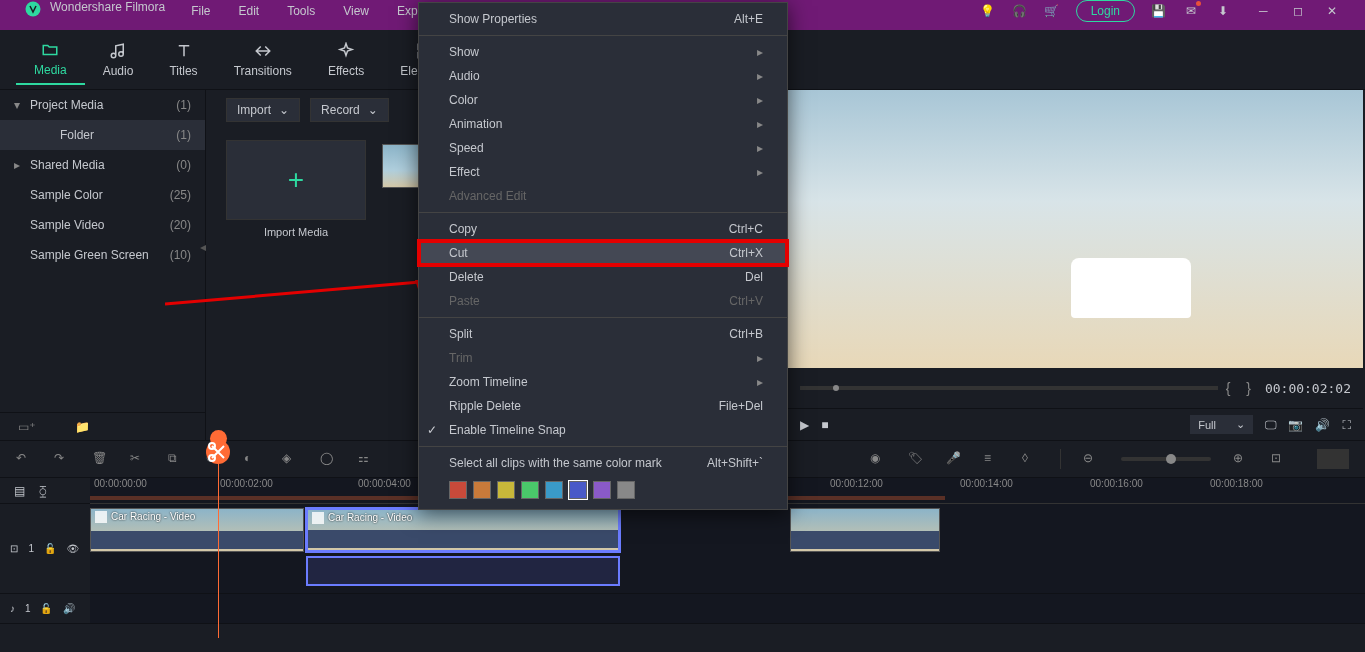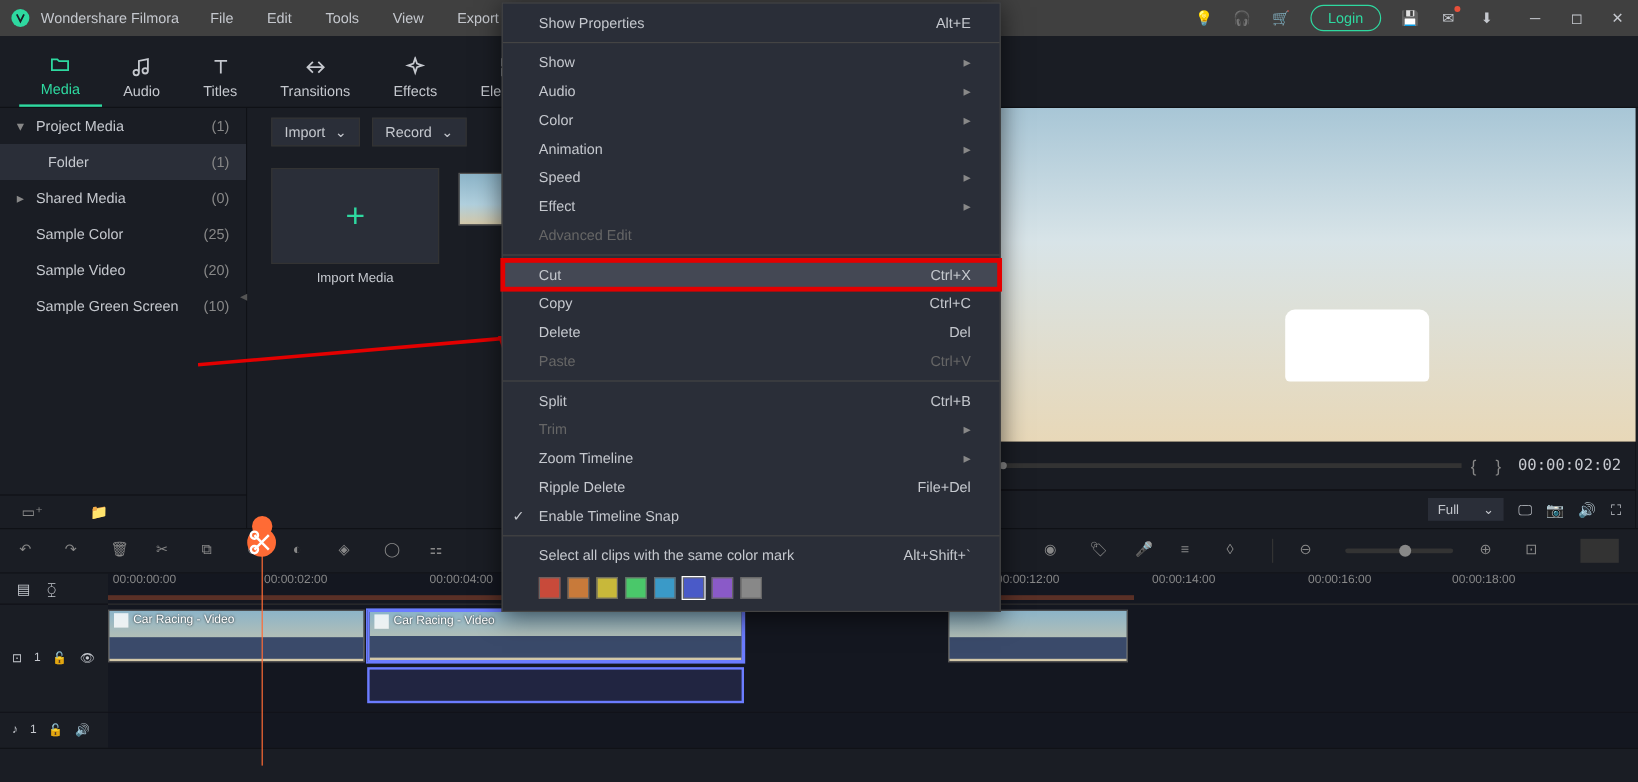--- a/index.html
+++ b/index.html
@@ -1,28 +1,28 @@
 <!DOCTYPE html>
 <html><head>
 <meta charset="utf-8">
 <style>
 *{margin:0;padding:0;box-sizing:border-box;font-family:"Segoe UI",Arial,sans-serif;user-select:none}
 body{width:1365px;height:652px;background:#1a1d24;color:#c5c8ce;overflow:hidden;position:relative;font-size:12px}
-.titlebar{height:30px;background:#404040;display:flex;align-items:center;padding:0 8px}
+.titlebar{height:30px;background:#701a75;display:flex;align-items:flex-start;padding:0 24px}
 .logo{width:18px;height:18px;margin-right:8px}
 .app-title{font-size:12px;color:#c5c8ce;margin-right:20px}
 .menu-bar{display:flex;gap:16px}
 .menu-item{font-size:12px;color:#c5c8ce;padding:4px 6px;cursor:pointer}
 .spacer{flex:1}
 .titlebar-icons{display:flex;align-items:center;gap:16px}
 .titlebar-icon{width:16px;height:16px;display:flex;align-items:center;justify-content:center;cursor:pointer}
 .login-btn{border:1px solid #2ed9a0;color:#2ed9a0;padding:3px 14px;border-radius:12px;font-size:12px;cursor:pointer}
 .win-controls{display:flex;gap:20px;margin-left:12px}
 .win-ctrl{width:14px;height:14px;color:#c5c8ce;cursor:pointer}
-.tabs-row{height:60px;background:#1a1d24;display:flex;align-items:flex-end;padding:0 16px;border-bottom:1px solid #0f1116}
+.tabs-row{height:60px;background:#1a1d24;display:flex;align-items:center;padding:0 16px;border-bottom:1px solid #0f1116}
 .tab{display:flex;flex-direction:column;align-items:center;gap:4px;padding:6px 18px;cursor:pointer;font-size:12px}
 .tab.active{color:#2ed9a0;border-bottom:2px solid #2ed9a0}
 .tab-icon{width:18px;height:18px}
 .main-area{display:flex;height:350px;position:relative}
 .sidebar{width:206px;background:#1a1d24;border-right:1px solid #0f1116}
 .sidebar-item{display:flex;align-items:center;justify-content:space-between;padding:8px 14px;font-size:12px;cursor:pointer}
 .sidebar-item.selected{background:#2a2e38}
 .sidebar-item .chev{width:10px;margin-right:6px;color:#888}
 .sidebar-item .label{flex:1}
 .sidebar-item .count{color:#888}
@@ -57,21 +57,21 @@
 .playhead-handle{position:absolute;top:-8px;left:-8px;width:17px;height:17px;background:#ff6b35;border-radius:50% 50% 50% 0;transform:rotate(-45deg)}
 .cut-marker{position:absolute;top:2px;left:-12px;width:24px;height:24px;background:#ff6b35;border-radius:50%;z-index:6}
 .track-row{height:70px;display:flex;border-bottom:1px solid #0f1116}
 .track-head{width:90px;background:#1a1d24;display:flex;align-items:center;gap:10px;padding:0 10px;font-size:10px}
 .track-content{flex:1;background:#141720;position:relative}
 .clip{position:absolute;top:4px;height:44px;background:linear-gradient(#8cb4c8,#d4c8a8);border:1px solid #555;display:flex;align-items:flex-start;padding:2px 4px;font-size:10px;color:#fff;text-shadow:0 0 2px #000;overflow:hidden}
 .clip.selected{border:2px solid #6b7cff;box-shadow:0 0 0 1px #6b7cff}
 .clip-play{width:12px;height:12px;background:rgba(255,255,255,0.8);margin-right:4px}
 .audio-strip{position:absolute;bottom:2px;left:0;right:0;height:18px;background:#3a4a6a}
 .track-row.audio{height:30px}
-.context-menu{position:absolute;left:418px;top:2px;width:416px;background:#2a2e38;border:1px solid #444;box-shadow:0 4px 20px rgba(0,0,0,0.6);z-index:100;padding:4px 0}
+.context-menu{position:absolute;left:418px;top:2px;width:370px;background:#2a2e38;border:1px solid #444;box-shadow:0 4px 20px rgba(0,0,0,0.6);z-index:100;padding:4px 0}
 .ctx-item{display:flex;align-items:center;justify-content:space-between;padding:5px 24px 5px 30px;font-size:12px;position:relative;cursor:pointer}
 .ctx-item.disabled{color:#666}
 .ctx-item.highlighted{background:#444854;outline:4px solid #e40000;outline-offset:-2px}
 .ctx-separator{height:1px;background:#444;margin:4px 0}
 .ctx-arrow{color:#888}
 .ctx-check{position:absolute;left:8px}
 .color-marks{display:flex;gap:6px;padding:6px 30px}
 .color-mark{width:18px;height:18px;border:1px solid #666;cursor:pointer}
 .red-arrow{position:absolute;left:165px;top:280px;z-index:50}
 .brackets{color:#888;font-size:14px;letter-spacing:6px}
@@ -152,21 +152,21 @@
 </div>
 
 <div class="main-area">
 
   <div class="sidebar">
     <div class="sidebar-item">
         <span class="chev">▾</span>
         <span class="label">Project Media</span>
         <span class="count">(1)</span>
       </div>
-    <div class="sidebar-item selected" style="padding-left:40px">
+    <div class="sidebar-item selected" style="padding-left:60px">
         <span class="label">Folder</span>
         <span class="count">(1)</span>
       </div>
     <div class="sidebar-item">
         <span class="chev">▸</span>
         <span class="label">Shared Media</span>
         <span class="count">(0)</span>
       </div>
     <div class="sidebar-item" style="padding-left:30px">
         <span class="label">Sample Color</span>
@@ -354,27 +354,27 @@
       <span class="ctx-arrow">▸</span>
     </div>
   <div class="ctx-item">
       <span>Effect</span>
       <span class="ctx-arrow">▸</span>
     </div>
   <div class="ctx-item disabled">
       <span>Advanced Edit</span>
     </div>
   <div class="ctx-separator"></div>
+  <div class="ctx-item">
+      <span>Copy</span>
+      <span>Ctrl+C</span>
+    </div>
   <div class="ctx-item highlighted">
       <span>Cut</span>
       <span>Ctrl+X</span>
-    </div>
-  <div class="ctx-item">
-      <span>Copy</span>
-      <span>Ctrl+C</span>
     </div>
   <div class="ctx-item">
       <span>Delete</span>
       <span>Del</span>
     </div>
   <div class="ctx-item disabled">
       <span>Paste</span>
       <span>Ctrl+V</span>
     </div>
   <div class="ctx-separator"></div>

